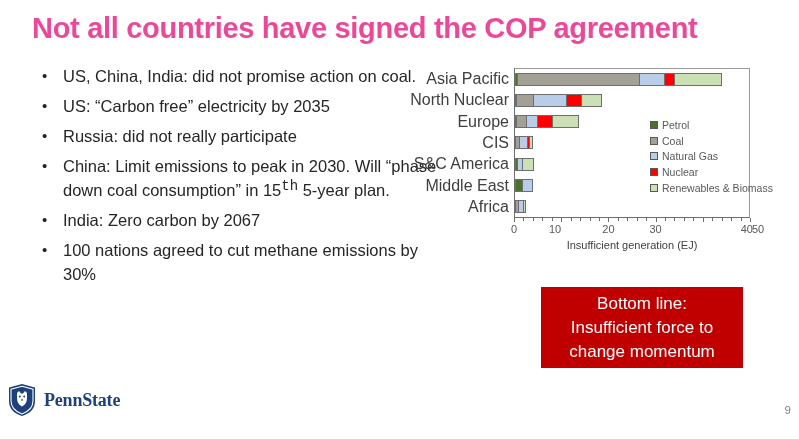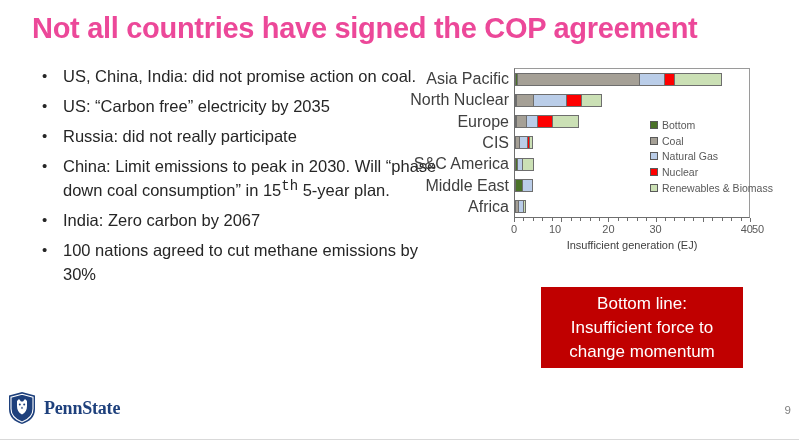--- a/index.html
+++ b/index.html
@@ -164,21 +164,21 @@
     text-align: center;
     font-size: 17px;
     line-height: 24px;
     padding-top: 5px;
   }
 
   
   .footer-logo {
     position: absolute;
     left: 8px;
-    top: 392px;
+    top: 384px;
     display: flex;
     align-items: center;
   }
   .shield { width: 28px; height: 32px; display: block; }
   .logo-text {
     margin-left: 8px;
     font-family: "Liberation Serif", serif;
     font-weight: bold;
     font-size: 18px;
     color: #1e407c;
@@ -292,21 +292,21 @@
         <div class="tick-mark" style="left: 271.68px; top: 158px; height: 3px;"></div>
         <div class="tick-mark" style="left: 281.12px; top: 158px; height: 3px;"></div>
         <div class="tick-mark" style="left: 290.56px; top: 158px; height: 3px;"></div>
         <div class="tick-mark" style="left: 300px; top: 158px; height: 4px;"></div>
         <span class="tick-label" style="left: 300px; margin-left: 8px;">50</span>
       </div>
     <div class="x-axis-label">Insufficient generation (EJ)</div>
     <ul class="legend" id="legend">
         <li>
           <span class="legend-swatch" style="background: rgb(74, 114, 40);"></span>
-          <span class="legend-label">Bottom</span>
+          <span class="legend-label">Petrol</span>
         </li>
         <li>
           <span class="legend-swatch" style="background: rgb(165, 160, 150);"></span>
           <span class="legend-label">Coal</span>
         </li>
         <li>
           <span class="legend-swatch" style="background: rgb(186, 205, 232);"></span>
           <span class="legend-label">Natural Gas</span>
         </li>
         <li>

